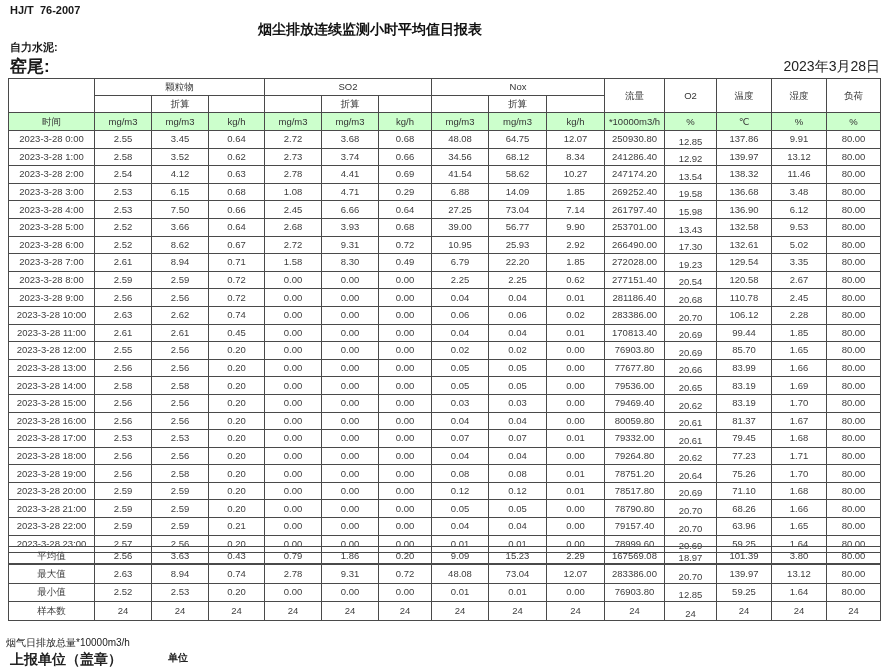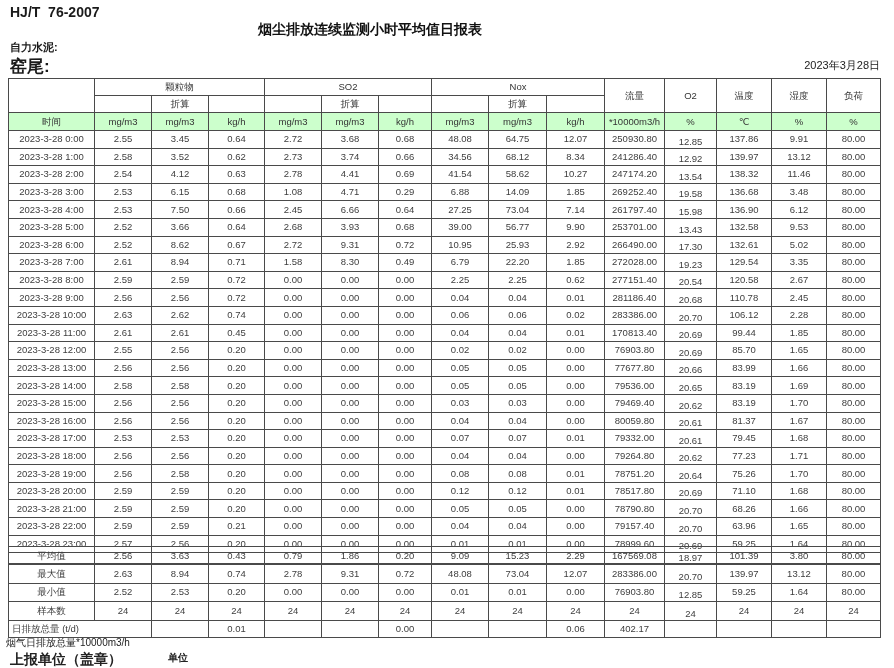--- a/index.html
+++ b/index.html
@@ -2,25 +2,25 @@
 <html><head>
 <meta charset="utf-8">
 <style>
   html,body{margin:0;padding:0;}
   body{
     width:894px;height:668px;background:#ffffff;position:relative;
     font-family:"Liberation Sans","DejaVu Sans",sans-serif;
     color:#3d3d3d;overflow:hidden;
   }
   .abs{position:absolute;white-space:pre;}
-  .std-no{left:10px;top:4px;font-size:14px;font-weight:bold;color:#1a1a1a;}
+  .std-no{left:10px;top:4px;font-size:11px;font-weight:bold;color:#1a1a1a;}
   .title{left:0;top:21px;width:740px;text-align:center;font-size:14px;font-weight:bold;color:#111;}
   .unit-name{left:10px;top:40px;font-size:11px;font-weight:bold;color:#1a1a1a;}
   .location{left:10px;top:55px;font-size:17px;font-weight:bold;color:#1a1a1a;}
-  .date{left:8px;top:58px;width:872px;text-align:right;font-size:11px;color:#222;}
+  .date{left:8px;top:58px;width:872px;text-align:right;font-size:14px;color:#222;}
   table{
     border-collapse:collapse;table-layout:fixed;position:absolute;left:8px;
     width:872px;border:1px solid #000;
   }
   #main-table{top:78px;}
   #summary-table{top:546px;border-radius:32px;}
   td{
     border:1px solid #4a4a4a;
     font-size:9.5px;line-height:10px;text-align:center;vertical-align:middle;
     padding:0;overflow:hidden;color:#3d3d3d;
@@ -615,34 +615,18 @@
         <td>24</td>
         <td>24</td>
         <td>24</td>
         <td>24</td>
         <td>24</td>
         <td class="o2">24</td>
         <td>24</td>
         <td>24</td>
         <td>24</td>
       </tr>
-      <tr>
-        <td class="total-label" colspan="2">日排放总量 (t/d)</td>
-        <td></td>
-        <td>0.01</td>
-        <td></td>
-        <td></td>
-        <td>0.00</td>
-        <td></td>
-        <td></td>
-        <td>0.06</td>
-        <td>402.17</td>
-        <td></td>
-        <td></td>
-        <td></td>
-        <td></td>
-      </tr>
     </tbody>
 </table>
 
 <div class="abs footer-note">烟气日排放总量*10000m3/h</div>
 <div class="abs footer-report">上报单位（盖章）</div>
 <div class="abs footer-unit">单位</div>
 
 </body></html>

